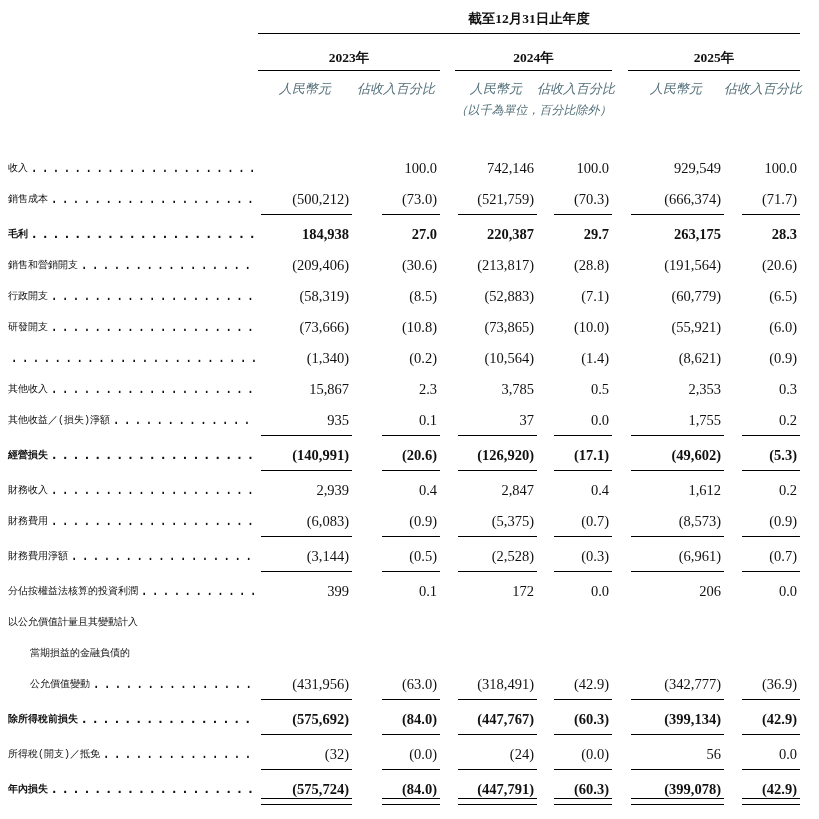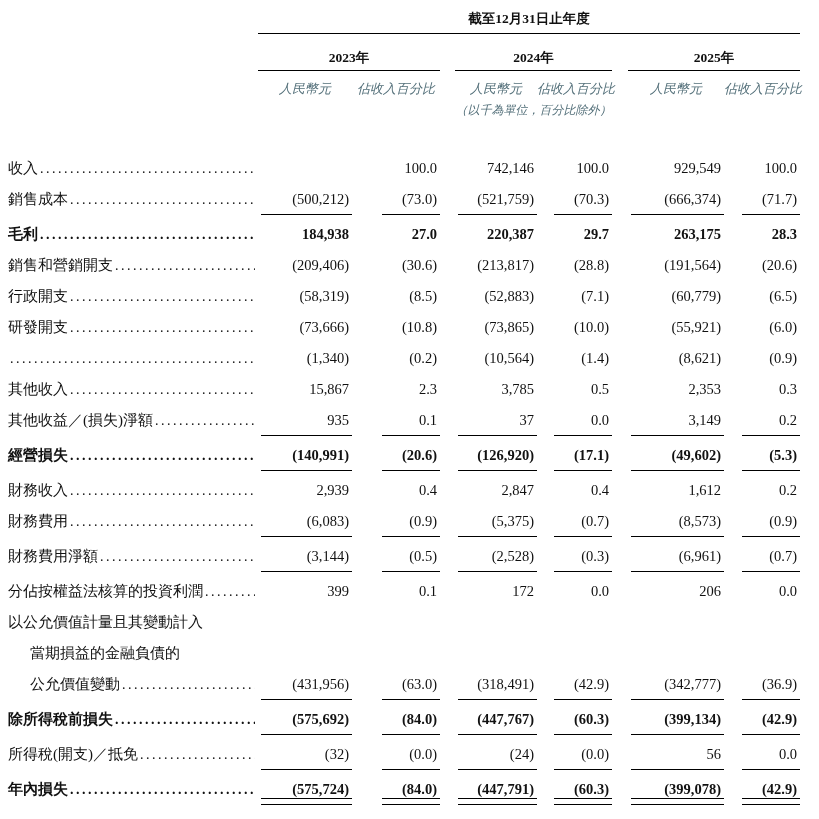--- a/index.html
+++ b/index.html
@@ -33,21 +33,21 @@
     color: #54707a; white-space: nowrap;
   }
   .note {
     grid-column: 5 / 7; text-align: center; font-style: italic;
     font-size: 12px; color: #54707a; padding-top: 4px; white-space: nowrap;
   }
 
   
   #tbody { margin-top: 34px; }
   .row { min-height: 31px; align-items: stretch; }
-  .rlabel { grid-column: 1; display: flex; align-items: center; font-size: 15px; }
+  .rlabel { grid-column: 1; display: flex; align-items: center; font-size: 10px; font-family: Liberation Mono, monospace; }
   .rlabel.ind { padding-left: 22px; }
   .ltext { line-height: 31px; white-space: nowrap; }
   .dots { flex: 1; overflow: hidden; white-space: nowrap; margin: 0 3px 0 2px; }
   .dots::after {
     content: "................................................................";
     letter-spacing: 2.5px; font-size: 14px; line-height: 31px; color: #111;
   }
   .val {
     display: flex; align-items: center; justify-content: flex-end;
     padding-right: 3px; font-size: 14.5px; white-space: nowrap; position: relative;
@@ -198,21 +198,21 @@
       </div>
       <div class="grid row u1">
         <div class="rlabel">
           <span class="ltext">其他收益／(損失)淨額</span>
           <span class="dots"></span>
         </div>
         <div class="val amt" style="grid-column: 2;">935</div>
         <div class="val pct" style="grid-column: 3;">0.1</div>
         <div class="val amt" style="grid-column: 5;">37</div>
         <div class="val pct" style="grid-column: 6;">0.0</div>
-        <div class="val amt" style="grid-column: 8;">3,149</div>
+        <div class="val amt" style="grid-column: 8;">1,755</div>
         <div class="val pct" style="grid-column: 9;">0.2</div>
       </div>
       <div class="grid row bold u1">
         <div class="rlabel">
           <span class="ltext">經營損失</span>
           <span class="dots"></span>
         </div>
         <div class="val amt" style="grid-column: 2;">(140,991)</div>
         <div class="val pct" style="grid-column: 3;">(20.6)</div>
         <div class="val amt" style="grid-column: 5;">(126,920)</div>

